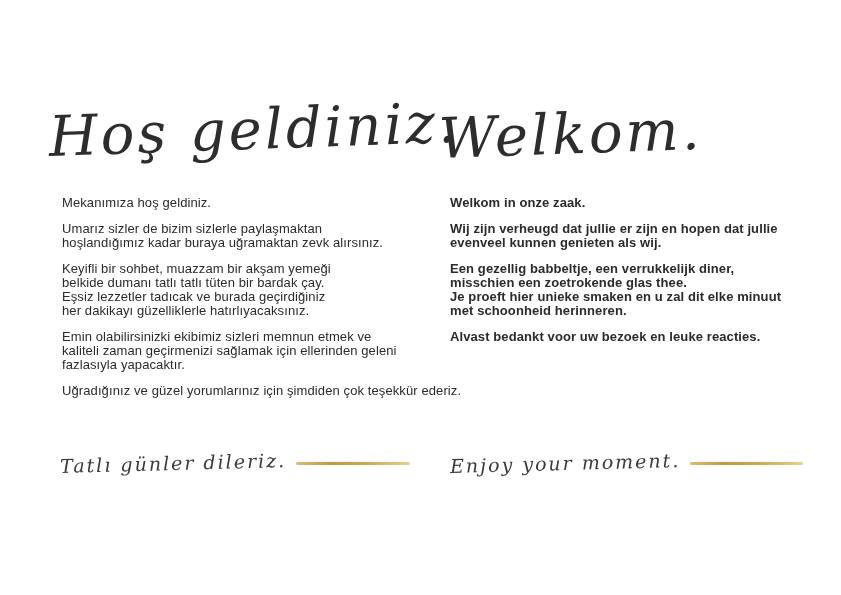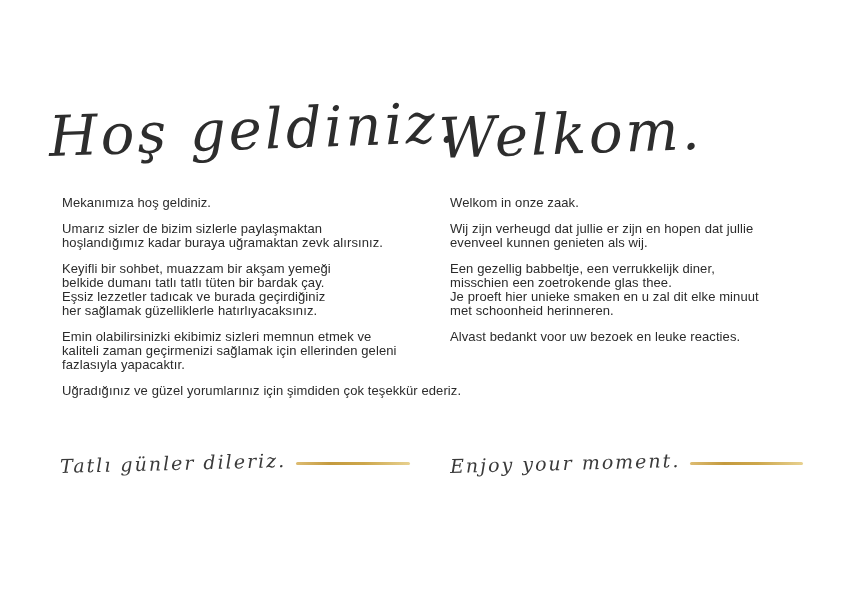--- a/index.html
+++ b/index.html
@@ -30,21 +30,21 @@
   }
   .heading-left  { left: 50px;  top: 104px; }
   .heading-right { left: 440px; top: 106px; }
 
   .body-block {
     position: absolute;
     top: 196px;
     width: 390px;
   }
   .body-left  { left: 62px; }
-  .body-right { left: 450px; }
+  .body-right { left: 450px; font-weight: bold; }
   .body-block p {
     margin: 0 0 11.5px 0;
     font-size: 13px;
     line-height: 14.2px;
     color: #2b2b2b;
     white-space: pre;
     letter-spacing: 0.1px;
   }
 
   .signoff-row {
@@ -79,21 +79,21 @@
 
   <h1 class="script-heading heading-left">Hoş geldiniz.</h1>
 
   <div class="body-block body-left">
     <p>Mekanımıza hoş geldiniz.</p>
     <p>Umarız sizler de bizim sizlerle paylaşmaktan
 hoşlandığımız kadar buraya uğramaktan zevk alırsınız.</p>
     <p>Keyifli bir sohbet, muazzam bir akşam yemeği
 belkide dumanı tatlı tatlı tüten bir bardak çay.
 Eşsiz lezzetler tadıcak ve burada geçirdiğiniz
-her sağlamak güzelliklerle hatırlıyacaksınız.</p>
+her dakikayı güzelliklerle hatırlıyacaksınız.</p>
     <p>Emin olabilirsinizki ekibimiz sizleri memnun etmek ve
 kaliteli zaman geçirmenizi sağlamak için ellerinden geleni
 fazlasıyla yapacaktır.</p>
     <p>Uğradığınız ve güzel yorumlarınız için şimdiden çok teşekkür ederiz.</p>
   </div>
 
   <div class="signoff-row signoff-left">
     <span class="script-signoff">Tatlı günler dileriz.</span>
     <span class="gold-line"></span>
   </div>

